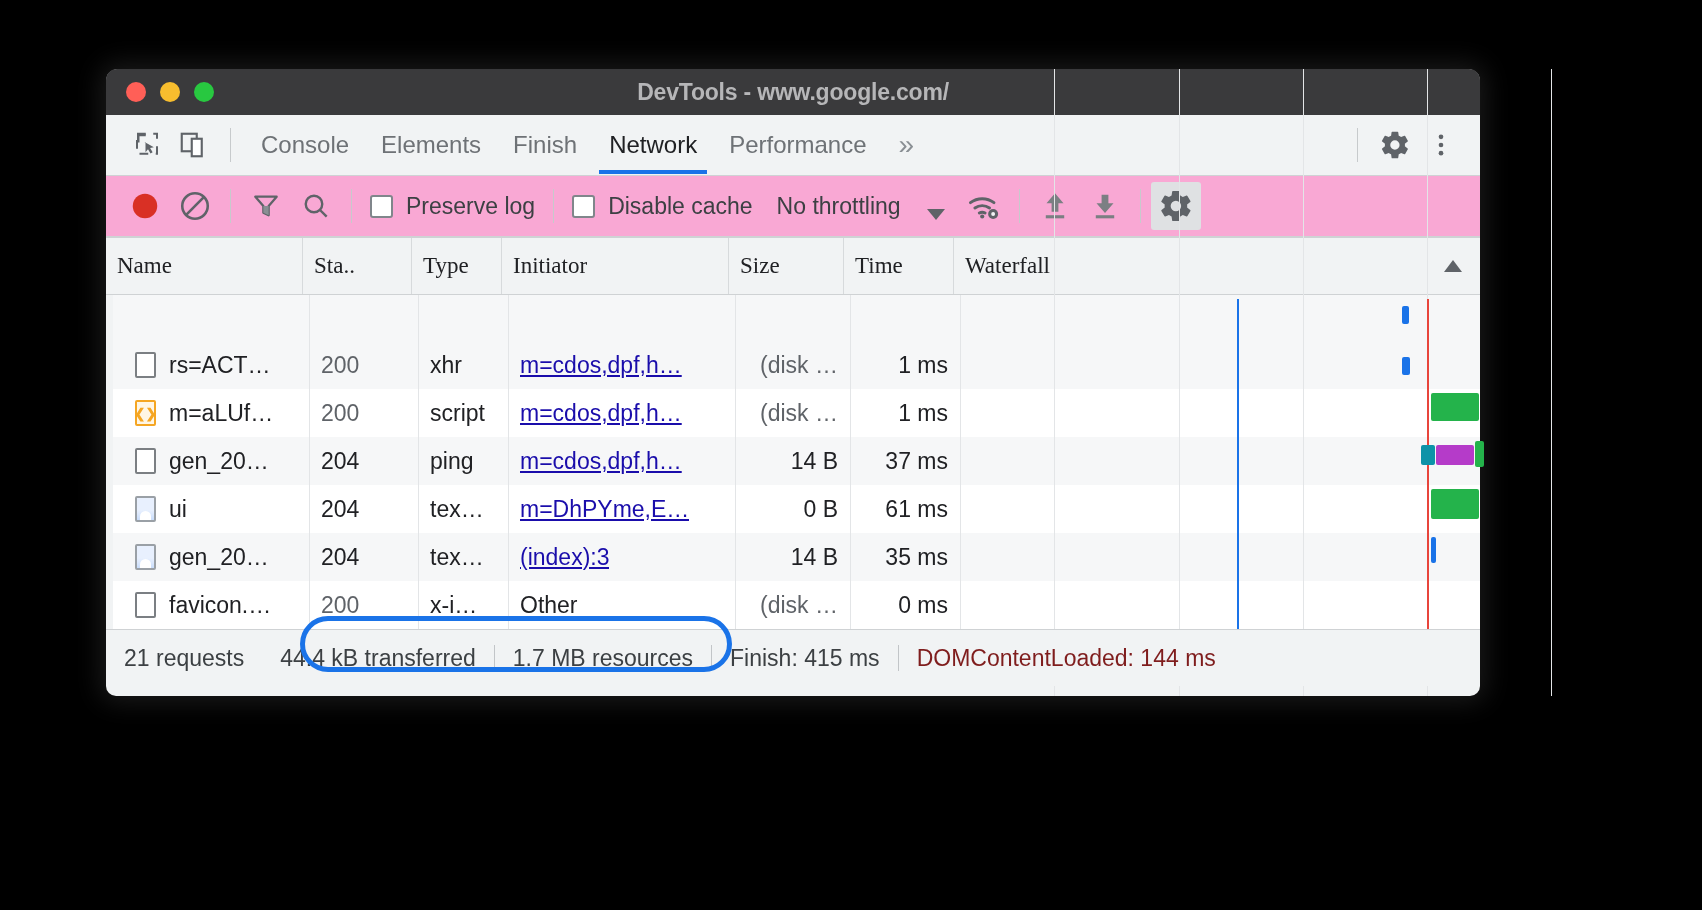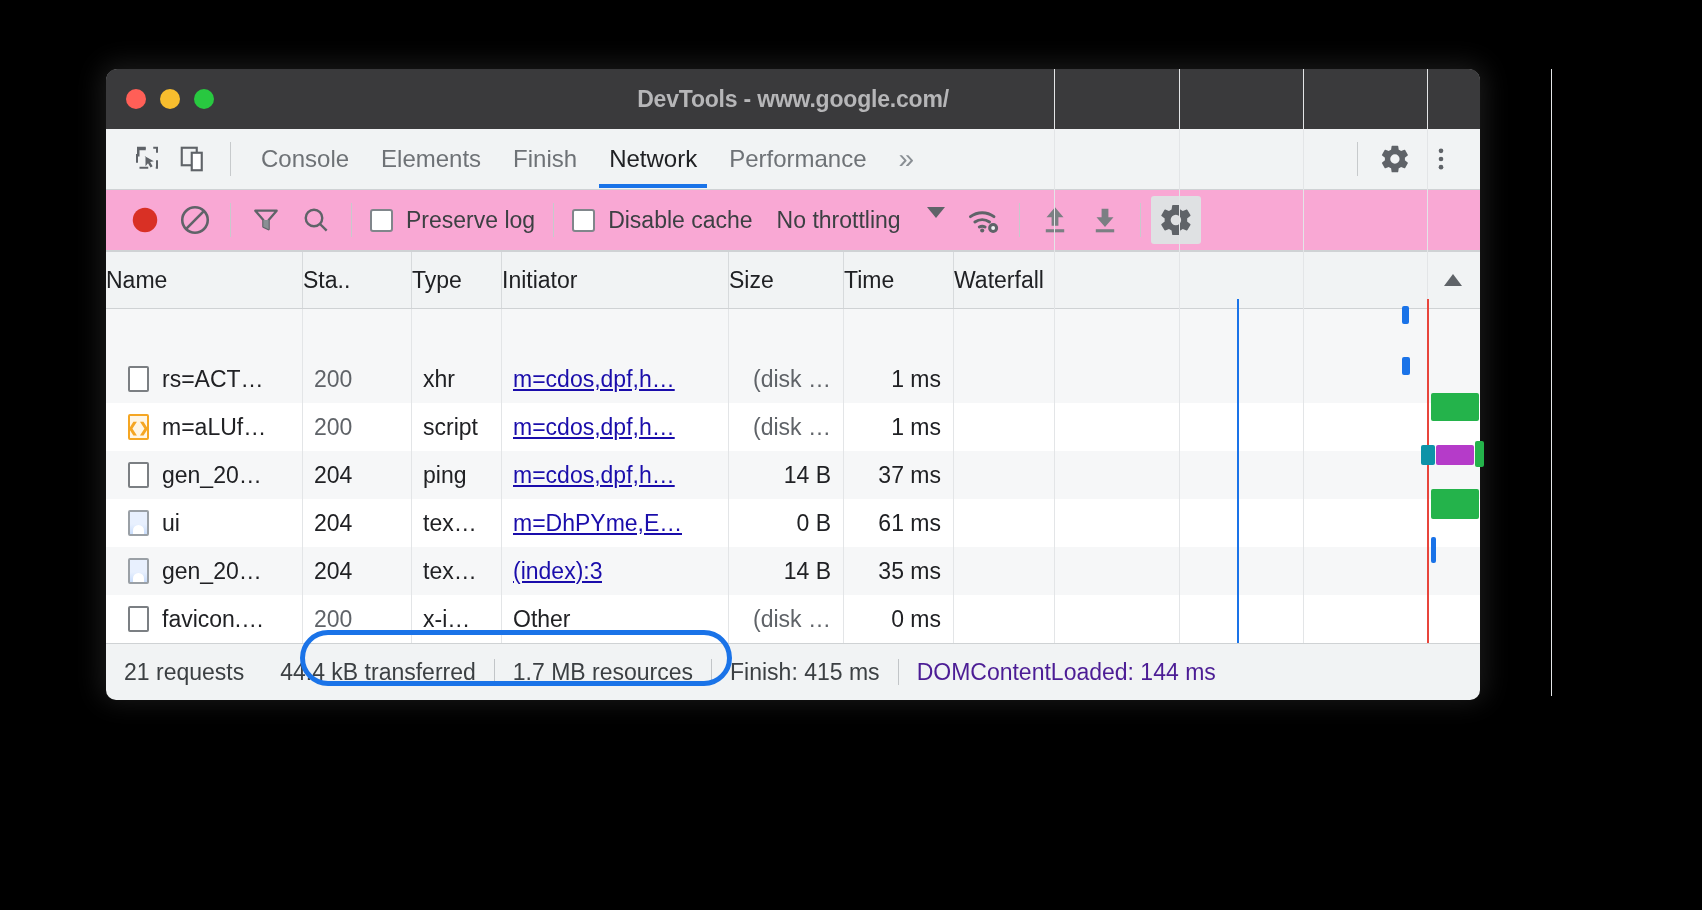--- a/index.html
+++ b/index.html
@@ -23,21 +23,21 @@
     height: 627px;
     background: #f1f3f4;
     border-radius: 12px 12px 10px 10px;
     box-shadow: 0 0 26px 6px rgba(255,255,255,0.10);
     overflow: visible;
   }
 
   
   #titlebar {
     position: relative;
-    height: 60px;
+    height: 46px;
     background: #3a3a3c;
     border-radius: 11px 11px 0 0;
     display: flex;
     align-items: center;
   }
   .traffic {
     display: flex;
     gap: 14px;
     margin-left: 20px;
   }
@@ -138,21 +138,21 @@
   }
   .cbox {
     width: 23px; height: 23px;
     border: 2px solid #80868b;
     border-radius: 3px;
     background: #ffffff;
     box-sizing: border-box;
   }
   #throttle-select {
     display: flex;
-    align-items: flex-start;
+    align-items: flex-end;
     gap: 26px;
     padding-left: 16px;
     color: #3c4043;
     font-size: 23px;
     white-space: nowrap;
   }
   .caret-down {
     width: 0; height: 0;
     border-left: 9px solid transparent;
     border-right: 9px solid transparent;
@@ -165,41 +165,43 @@
     height: 56px;
     background: #f1f3f4;
     border-bottom: 1px solid #cfd2d4;
     border-top: 1px solid #cfd2d4;
     color: #202124;
     font-size: 23px;
   }
   .th {
     display: flex;
     align-items: center;
+    padding-left: 11px;
     border-right: 1px solid #d7dadc;
     box-sizing: border-box;
     overflow: hidden;
     white-space: nowrap;
+    font-family: Liberation Serif, serif;
   }
   .th.wf { border-right: none; flex: 1; justify-content: space-between; padding-right: 18px; gap: 40px; }
   .sort-caret {
     width: 0; height: 0;
     border-left: 9px solid transparent;
     border-right: 9px solid transparent;
     border-bottom: 12px solid #5f6368;
   }
 
   .col-name { width: 197px; }
   .col-status { width: 109px; }
   .col-type { width: 90px; }
   .col-initiator { width: 227px; }
   .col-size { width: 115px; }
   .col-time { width: 110px; }
 
-  #rows-area { background: #fef9c3; }
+  #rows-area { background: #fef9c3; margin-left: 7px; }
   .row {
     display: flex;
     height: 48px;
     font-size: 23px;
     color: #202124;
   }
   .row.odd { background: #f6f7f8; }
   .row.even { background: #ffffff; }
   .row.spacer { height: 46px; }
   .cell {
@@ -286,21 +288,21 @@
     display: flex;
     align-items: center;
     background: #f1f3f4;
     border-top: 1px solid #cfd2d4;
     border-radius: 0 0 10px 10px;
     font-size: 23px;
     color: #3c4043;
   }
   .sb-item { padding: 0 18px; white-space: nowrap; }
   .sb-sep { width: 1px; height: 26px; background: #c2c5c8; }
-  .sb-blue { color: #4c1d95; }
+  .sb-blue { color: #7f1d1d; }
   #sb-highlight {
     position: absolute;
     left: 194px;
     top: -14px;
     width: 432px;
     height: 56px;
     border: 5px solid #1a73e8;
     border-radius: 28px;
     box-sizing: border-box;
     pointer-events: none;

